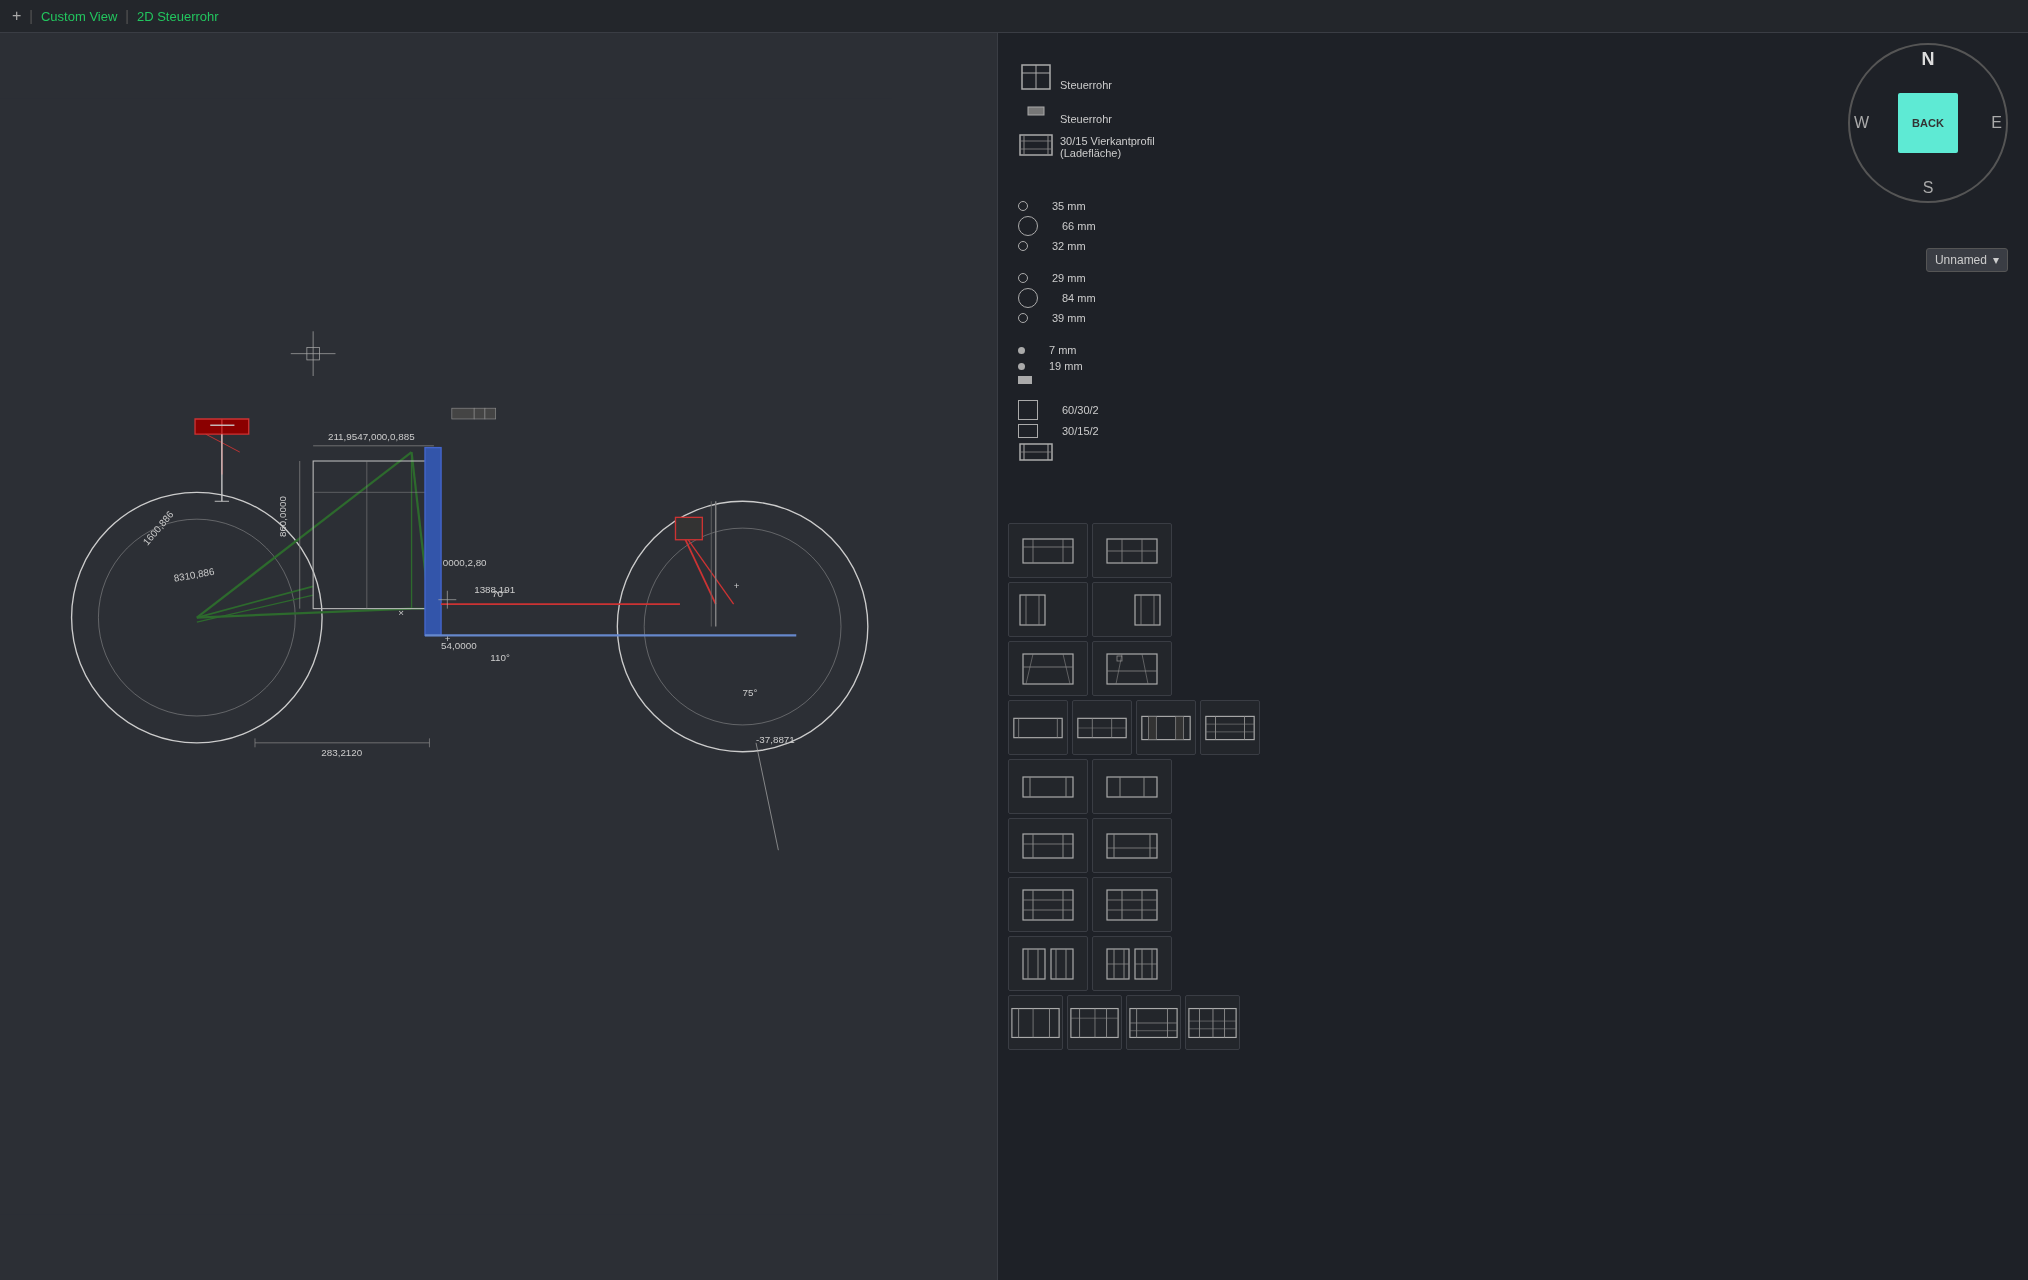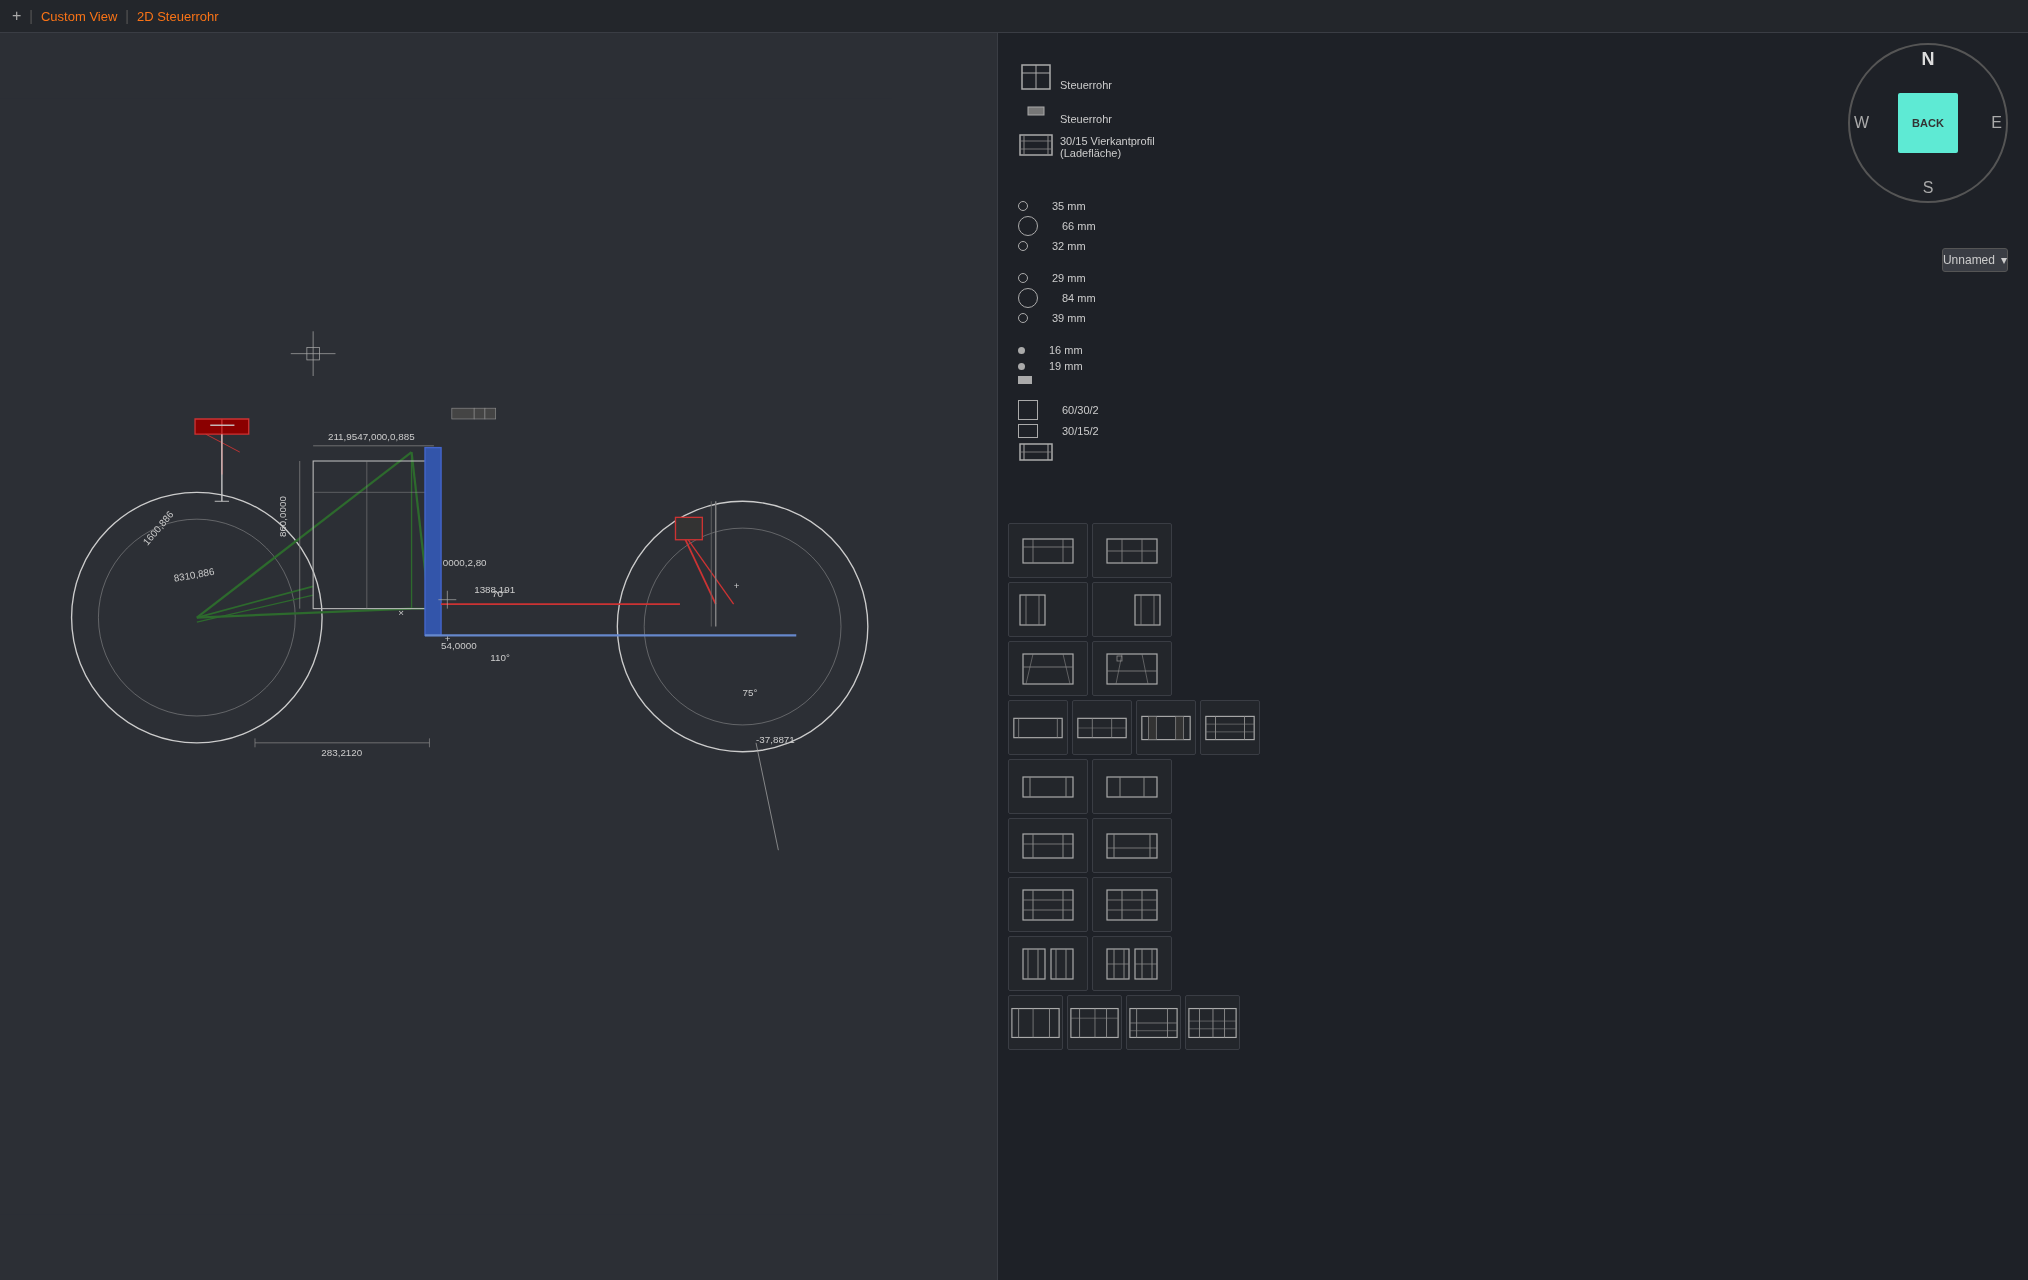--- a/index.html
+++ b/index.html
@@ -29,21 +29,21 @@
     .topbar-plus {
       color: #aaa;
       font-size: 16px;
       cursor: pointer;
     }
     .topbar-sep {
       color: #555;
       font-size: 14px;
     }
     .topbar-label {
-      color: #f97316;
+      color: #22c55e;
       font-size: 13px;
     }
 
     
     #viewport {
       position: absolute;
       top: 33px; left: 0;
       width: 892px;
       height: 1247px;
       background: #2c2f35;
@@ -160,21 +160,21 @@
 
     
     #unnamed-dropdown {
       position: absolute;
       top: 215px;
       right: 20px;
       background: #3a3d44;
       border: 1px solid #555;
       color: #ccc;
       font-size: 12px;
-      padding: 4px 0;
+      padding: 4px 8px;
       border-radius: 3px;
       display: flex;
       align-items: center;
       gap: 6px;
       cursor: pointer;
     }
 
     
     #thumbnails-area {
       position: absolute;
@@ -386,21 +386,21 @@
       </div>
       <div class="size-row">
         <div class="size-circle small"></div>
         <span class="size-text">39 mm</span>
       </div>
 
       <div style="height: 16px;"></div>
 
       <div class="size-row">
         <div class="size-circle dot"></div>
-        <span class="size-text">16 mm</span>
+        <span class="size-text">7 mm</span>
       </div>
       <div class="size-row">
         <div class="size-circle dot"></div>
         <span class="size-text">19 mm</span>
       </div>
       <div class="size-row">
         <div style="width:14px;height:8px;background:#aaa;border:1px solid #aaa;"></div>
       </div>
 
       <div style="height: 12px;"></div>

